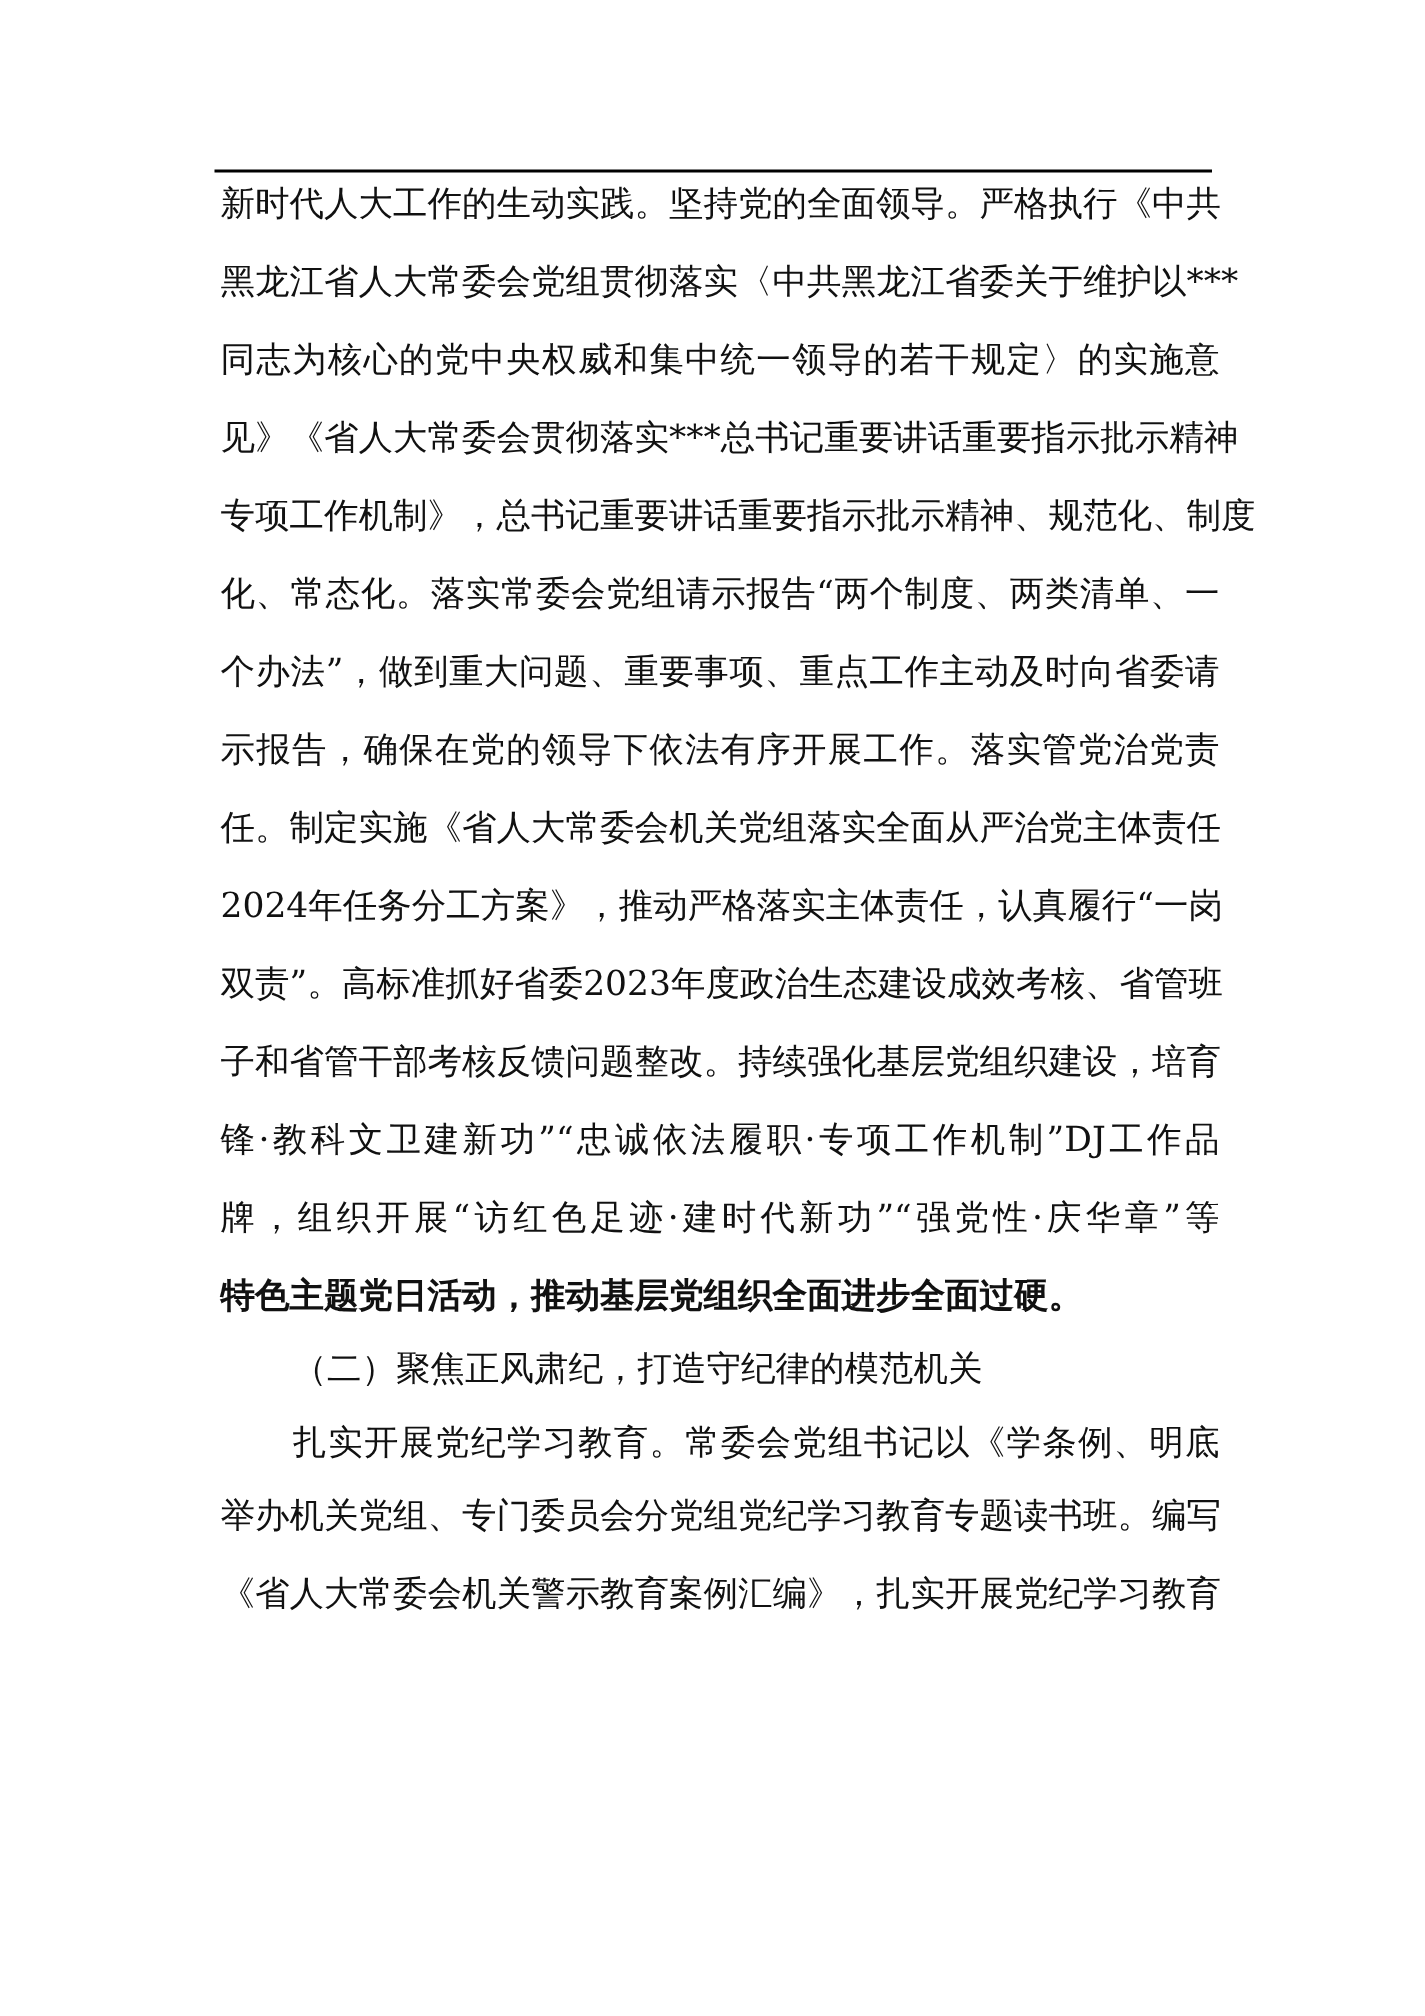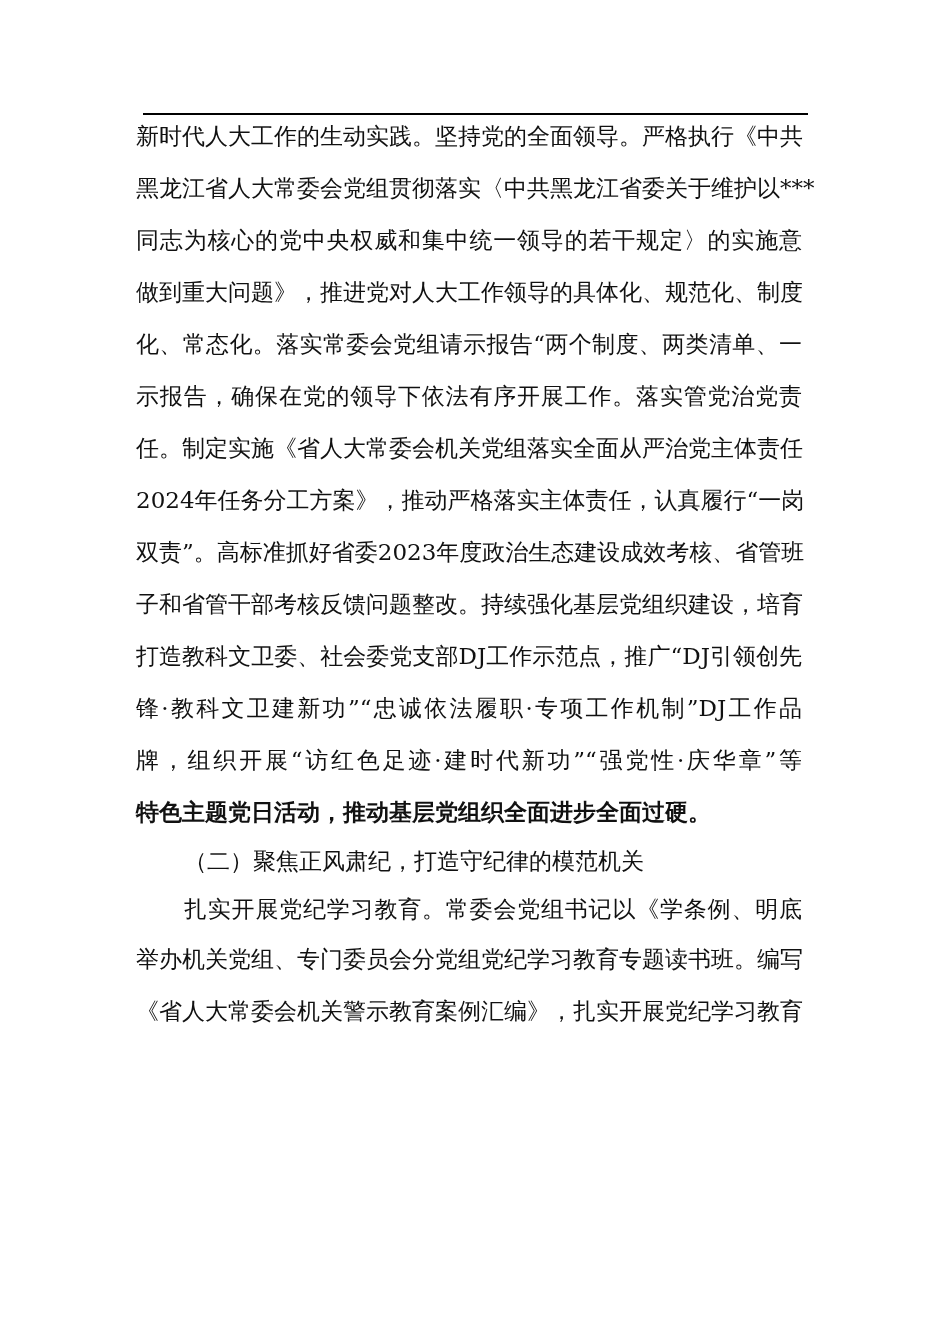--- a/index.html
+++ b/index.html
@@ -5,21 +5,21 @@
     html, body { margin: 0; padding: 0; background: #ffffff; }
     body { width: 950px; height: 1344px; position: relative; overflow: hidden; }
     .page {
       position: absolute; left: 0; top: 0; width: 950px; height: 1344px; background: #ffffff;
     }
     .header-rule {
       position: absolute; left: 143px; top: 113px; width: 665px; height: 0;
       border-top: 2px solid #000000;
     }
     .body-text {
-      position: absolute; left: 136px; top: 116px; width: 666px;
+      position: absolute; left: 147px; top: 116px; width: 666px;
       font-family: "DejaVu Serif", "Liberation Serif", serif;
       font-size: 23px; color: #111111;
     }
     .line {
       height: 52px; line-height: 40px; white-space: nowrap;
       text-align: justify; text-align-last: justify;
     }
     .line.last { text-align-last: left; font-weight: bold; }
     .line.indent { padding-left: 48px; font-family: Liberation Serif, serif; }
     .line.heading { padding-left: 48px; text-align-last: left; height: 49px; }
@@ -29,28 +29,29 @@
 <body>
 
 <div class="page">
   <div class="header-rule"></div>
 
   <div class="body-text">
     <div>
       <div class="line">新时代人大工作的生动实践。坚持党的全面领导。严格执行《中共</div>
       <div class="line">黑龙江省人大常委会党组贯彻落实〈中共黑龙江省委关于维护以***</div>
       <div class="line">同志为核心的党中央权威和集中统一领导的若干规定〉的实施意</div>
-      <div class="line">做到重大问题》，推进党对人大工作领导的具体化、规范化、制度</div>
+      <div class="line">见》《省人大常委会贯彻落实***总书记重要讲话重要指示批示精神</div>
+      <div class="line">专项工作机制》，总书记重要讲话重要指示批示精神、规范化、制度</div>
       <div class="line">化、常态化。落实常委会党组请示报告“两个制度、两类清单、一</div>
+      <div class="line">个办法”，做到重大问题、重要事项、重点工作主动及时向省委请</div>
       <div class="line">示报告，确保在党的领导下依法有序开展工作。落实管党治党责</div>
       <div class="line">任。制定实施《省人大常委会机关党组落实全面从严治党主体责任</div>
       <div class="line">2024年任务分工方案》，推动严格落实主体责任，认真履行“一岗</div>
       <div class="line">双责”。高标准抓好省委2023年度政治生态建设成效考核、省管班</div>
       <div class="line">子和省管干部考核反馈问题整改。持续强化基层党组织建设，培育</div>
-      <div class="line">打造教科文卫委、社会委党支部DJ工作示范点，推广“DJ引领创先</div>
       <div class="line">锋·教科文卫建新功”“忠诚依法履职·专项工作机制”DJ工作品</div>
       <div class="line">牌，组织开展“访红色足迹·建时代新功”“强党性·庆华章”等</div>
       <div class="line last short">特色主题党日活动，推动基层党组织全面进步全面过硬。</div>
     </div>
 
     <div class="line heading">（二）聚焦正风肃纪，打造守纪律的模范机关</div>
 
     <div>
       <div class="line indent short">扎实开展党纪学习教育。常委会党组书记以《学条例、明底</div>
       <div class="line">举办机关党组、专门委员会分党组党纪学习教育专题读书班。编写</div>

